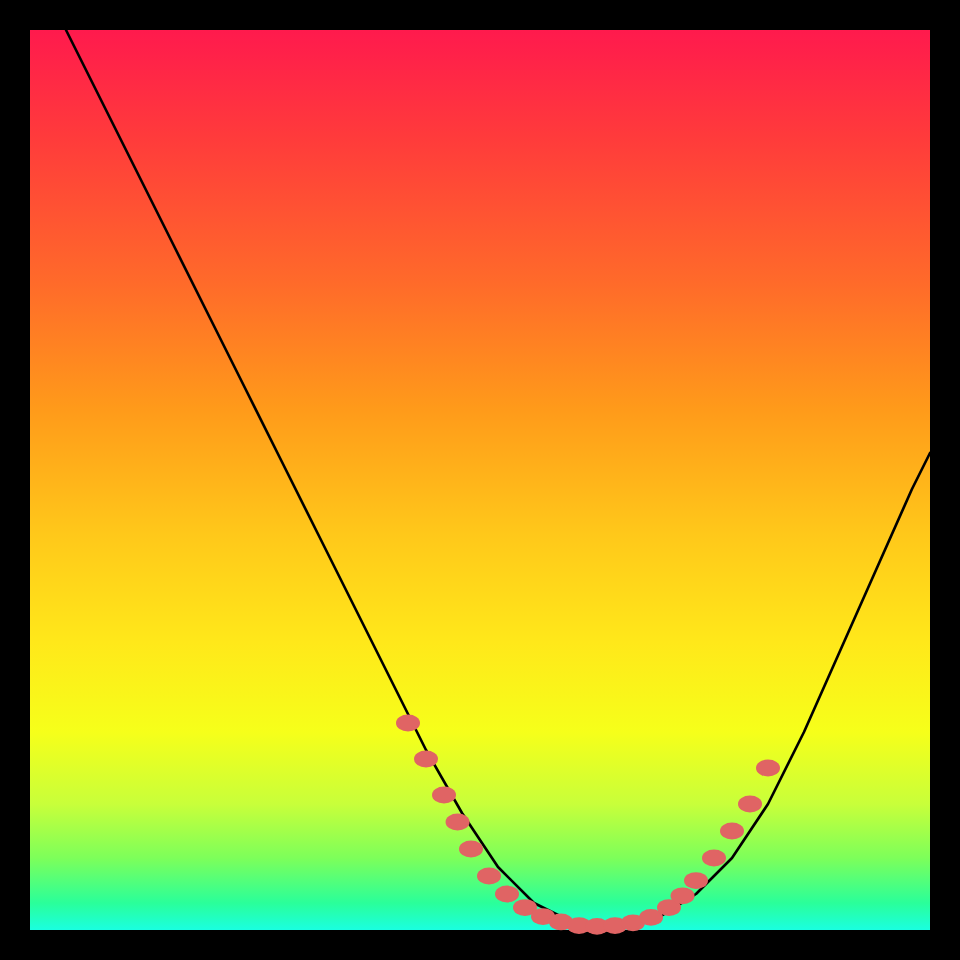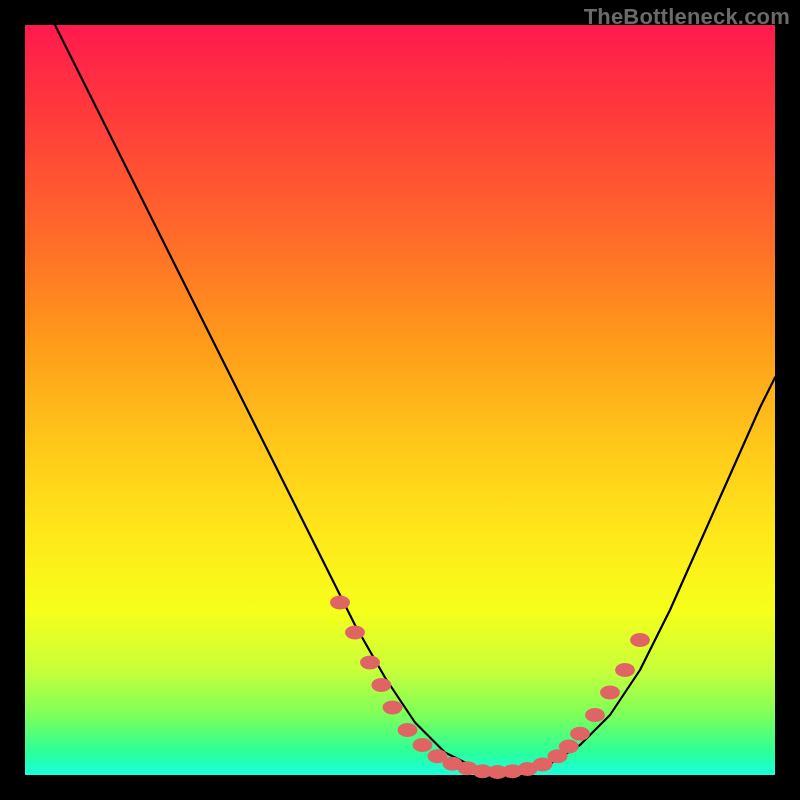--- a/index.html
+++ b/index.html
@@ -85,14 +85,13 @@
           <ellipse cx="532.5" cy="731.3" rx="10" ry="7" fill="#e06464" stroke="#aa3c3c" stroke-width="0"></ellipse>
           <ellipse cx="543.8" cy="721.5" rx="10" ry="7" fill="#e06464" stroke="#aa3c3c" stroke-width="0"></ellipse>
           <ellipse cx="555.0" cy="708.8" rx="10" ry="7" fill="#e06464" stroke="#aa3c3c" stroke-width="0"></ellipse>
           <ellipse cx="570.0" cy="690.0" rx="10" ry="7" fill="#e06464" stroke="#aa3c3c" stroke-width="0"></ellipse>
           <ellipse cx="585.0" cy="667.5" rx="10" ry="7" fill="#e06464" stroke="#aa3c3c" stroke-width="0"></ellipse>
           <ellipse cx="600.0" cy="645.0" rx="10" ry="7" fill="#e06464" stroke="#aa3c3c" stroke-width="0"></ellipse>
           <ellipse cx="615.0" cy="615.0" rx="10" ry="7" fill="#e06464" stroke="#aa3c3c" stroke-width="0"></ellipse>
         </g>
     </svg>
   </div>
-  <div class="watermark">TheBottleneck.com</div>
 </div>
 
 </body></html>

